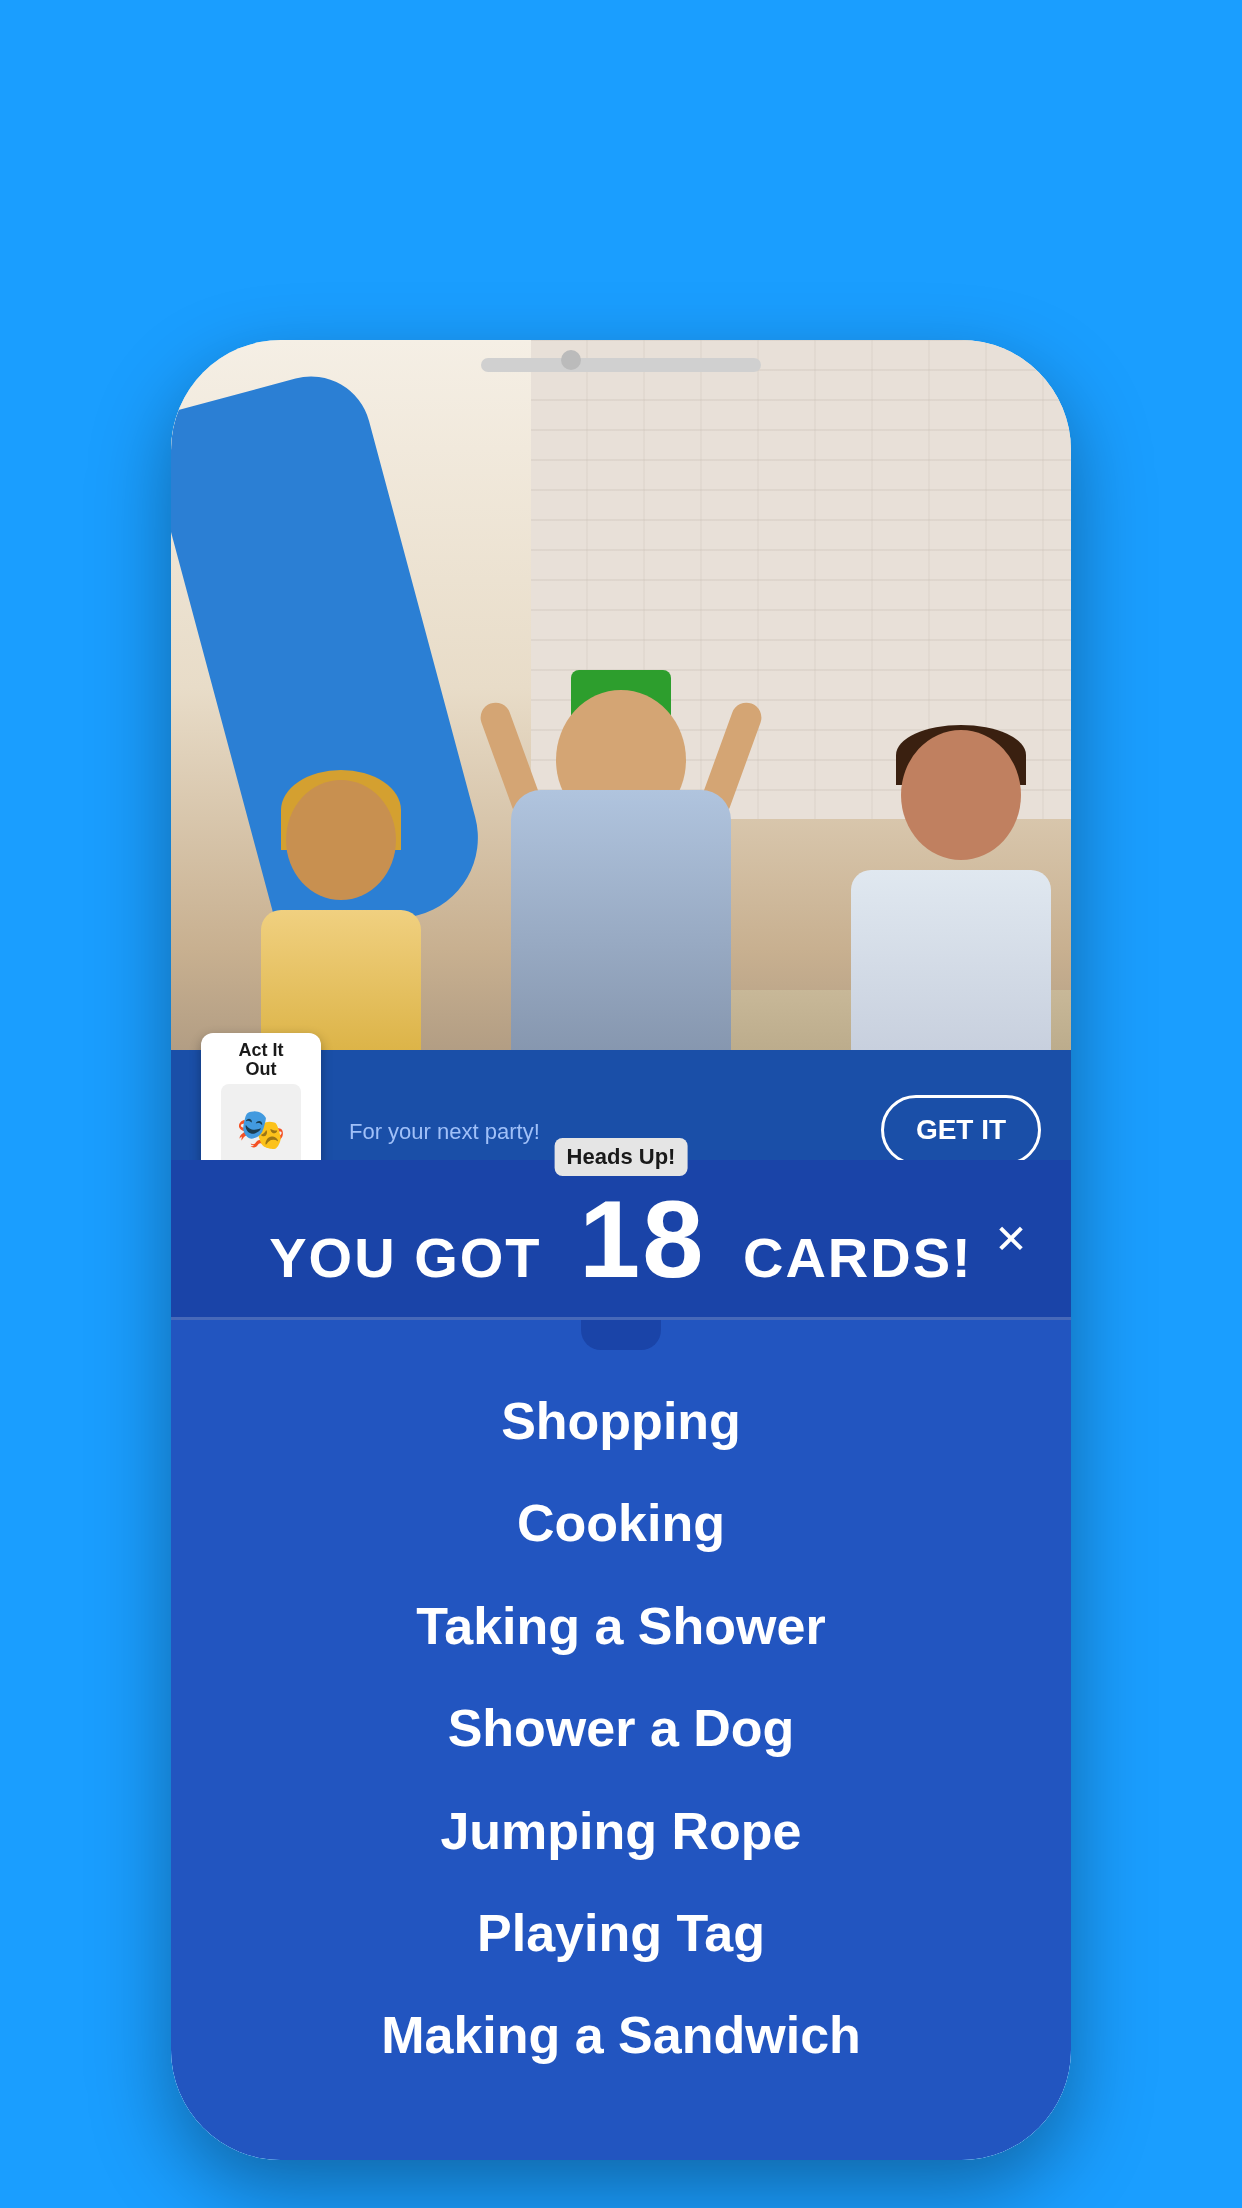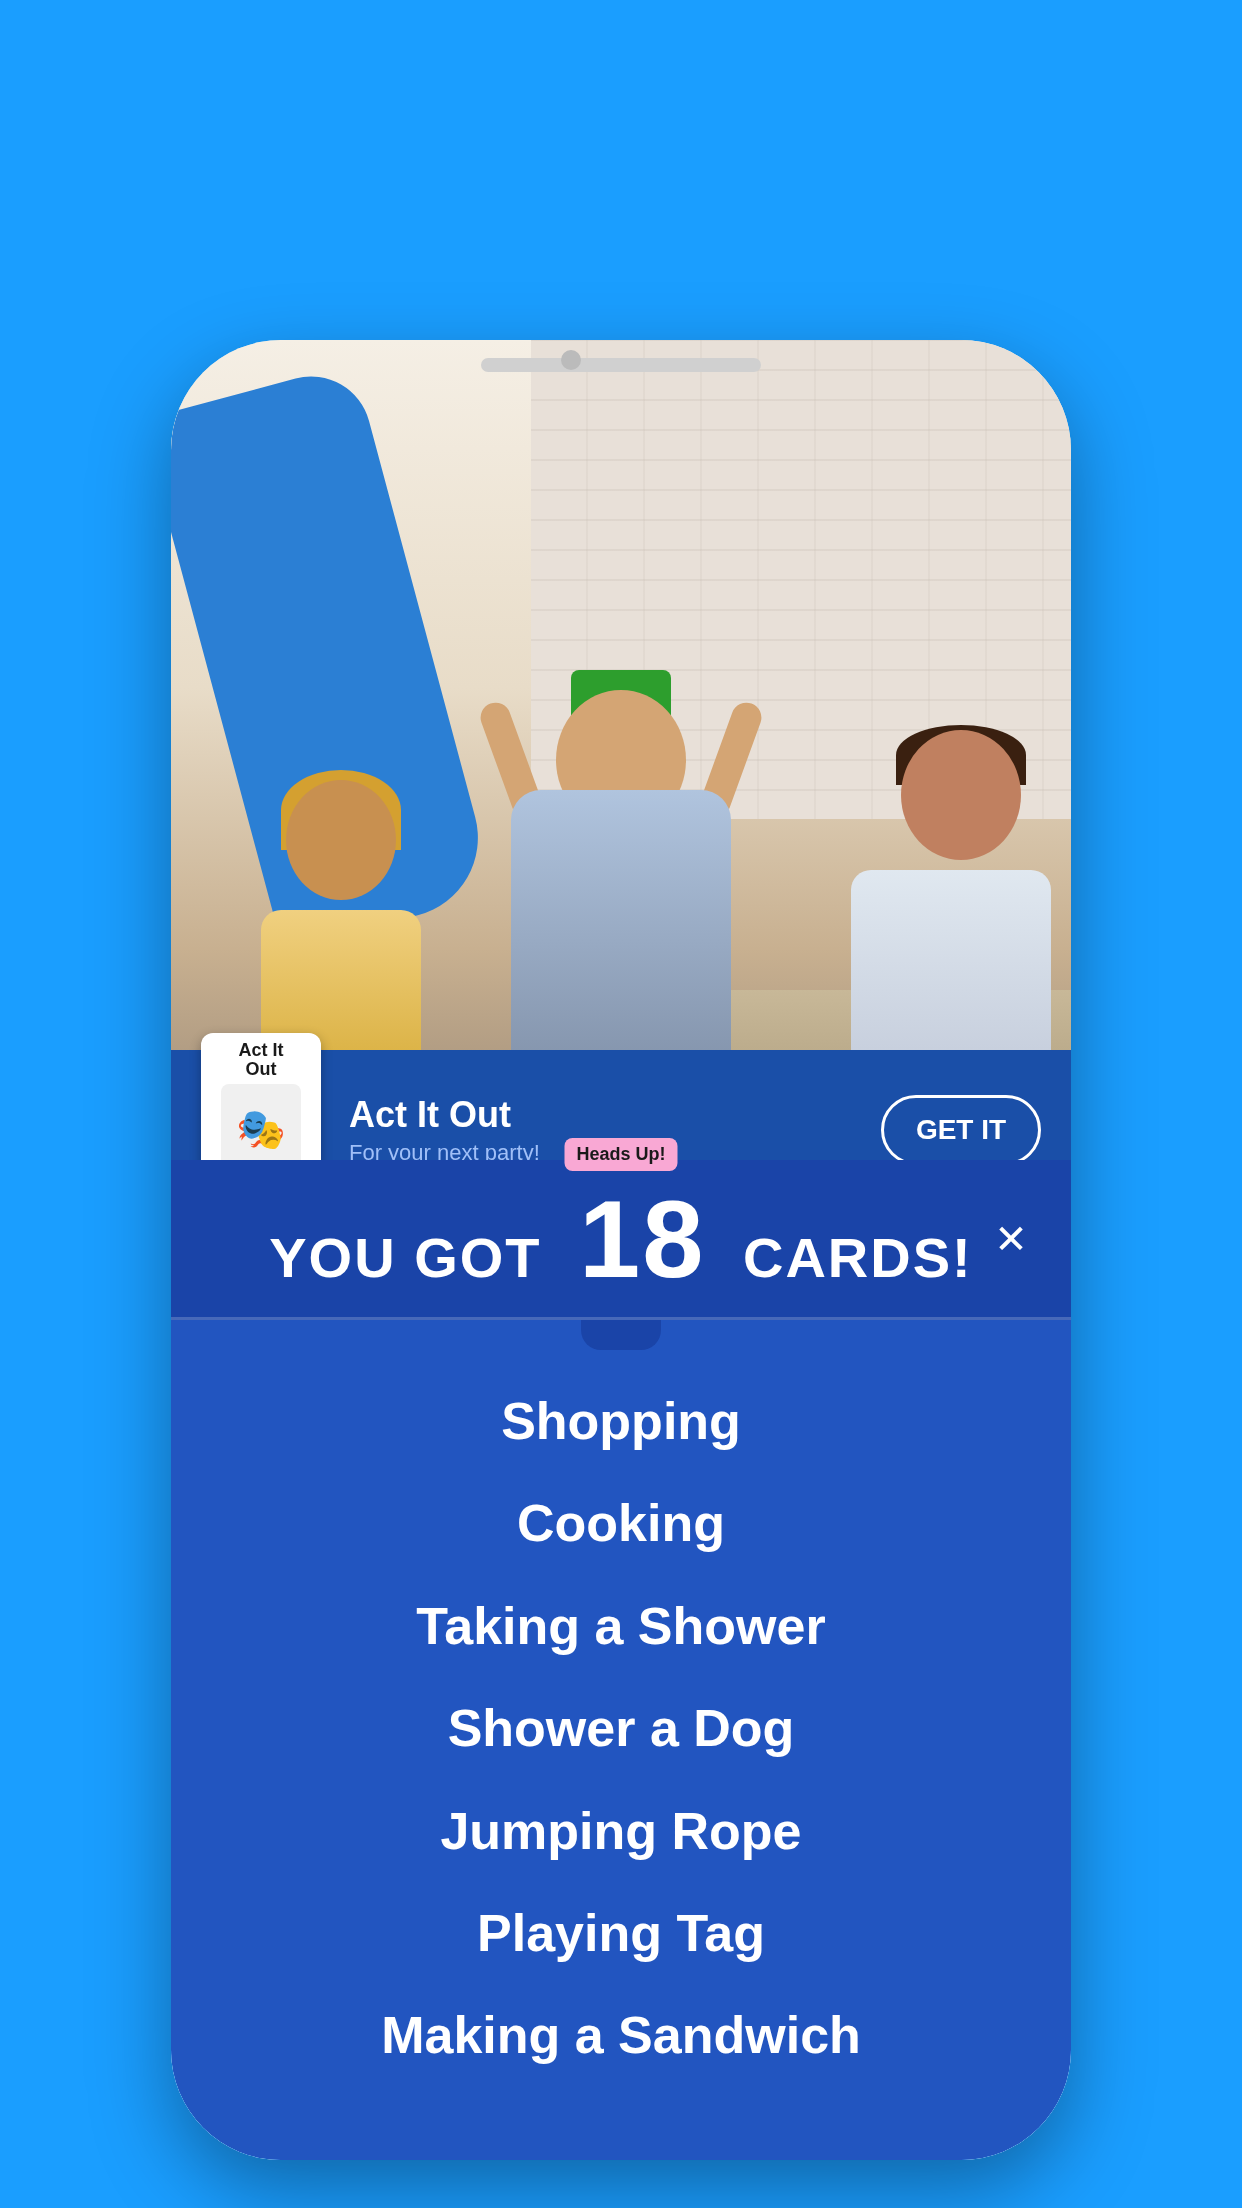--- a/index.html
+++ b/index.html
@@ -394,23 +394,23 @@
       justify-content: center;
       position: relative;
       border-bottom: 3px solid rgba(255,255,255,0.2);
     }
 
     .heads-up-badge {
       position: absolute;
       top: -22px;
       left: 50%;
       transform: translateX(-50%);
-      background: #f9a8d4;
+      background: #e5e5e5;
       color: #1a1a1a;
-      font-size: 18px;
+      font-size: 22px;
       font-weight: 900;
       padding: 6px 12px;
       border-radius: 8px;
       white-space: nowrap;
     }
 
     .results-title {
       font-size: 56px;
       font-weight: 900;
       color: white;
@@ -516,21 +516,20 @@
           <div class="act-it-out-card">
             <div class="act-it-out-card-title">
               <span>Act It</span><br>
               <span>Out</span>
             </div>
             <div class="act-it-out-card-mime">
               <span>🎭</span>
             </div>
           </div>
           <div class="act-it-out-info">
-            <div class="act-it-out-name">Act It Out</div>
             <div class="act-it-out-sub">For your next party!</div>
           </div>
           <div class="get-it-btn">GET IT</div>
         </div>
       </div>
 
       <div class="results-panel">
         <div class="results-header">
           <div class="heads-up-badge">Heads Up!</div>
           <div class="results-title">

